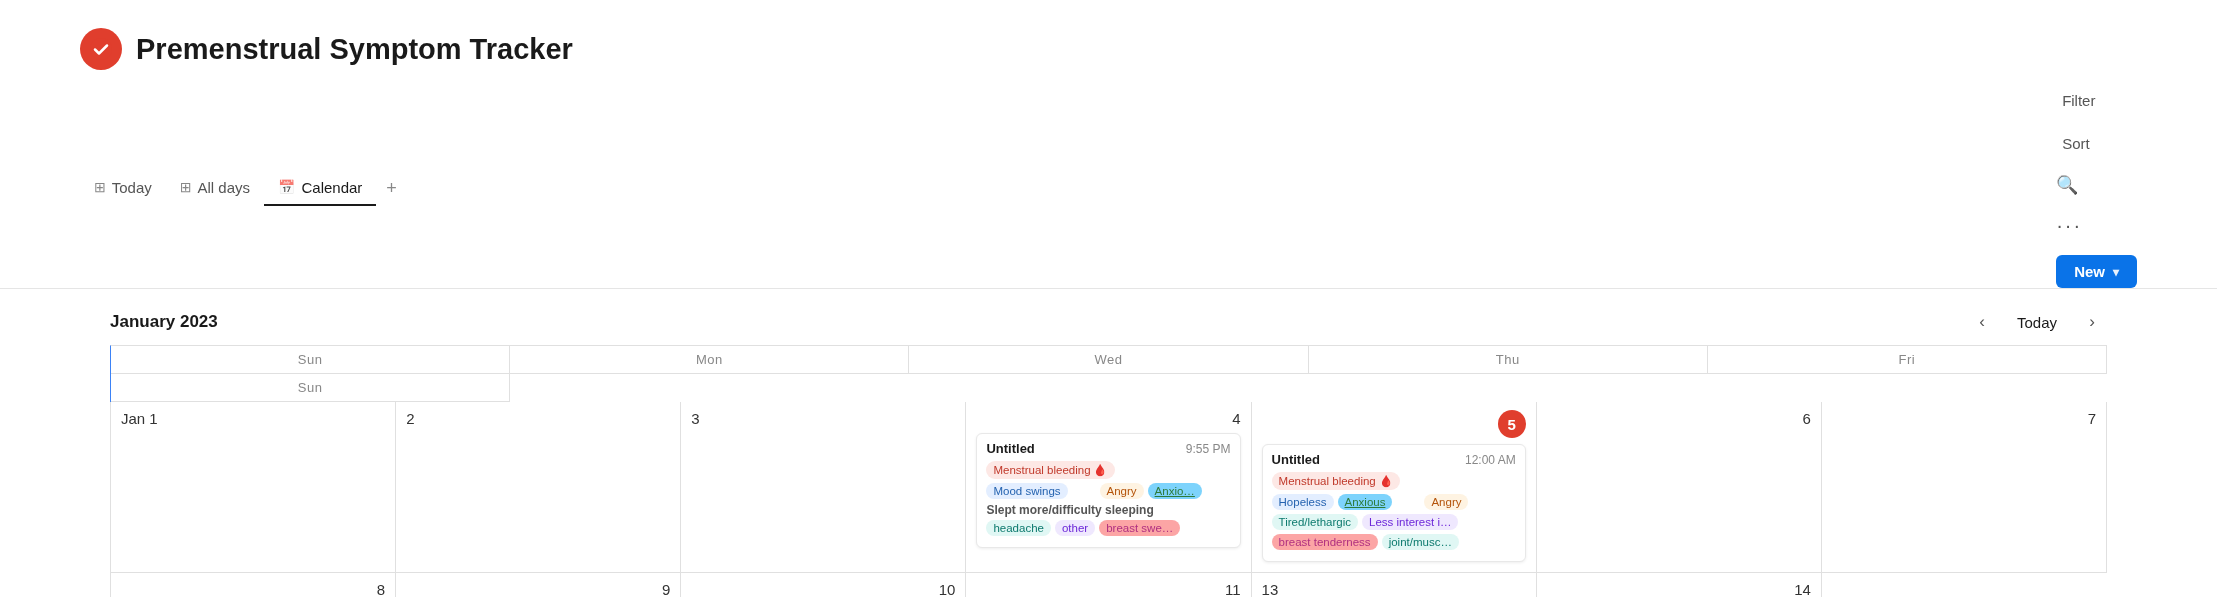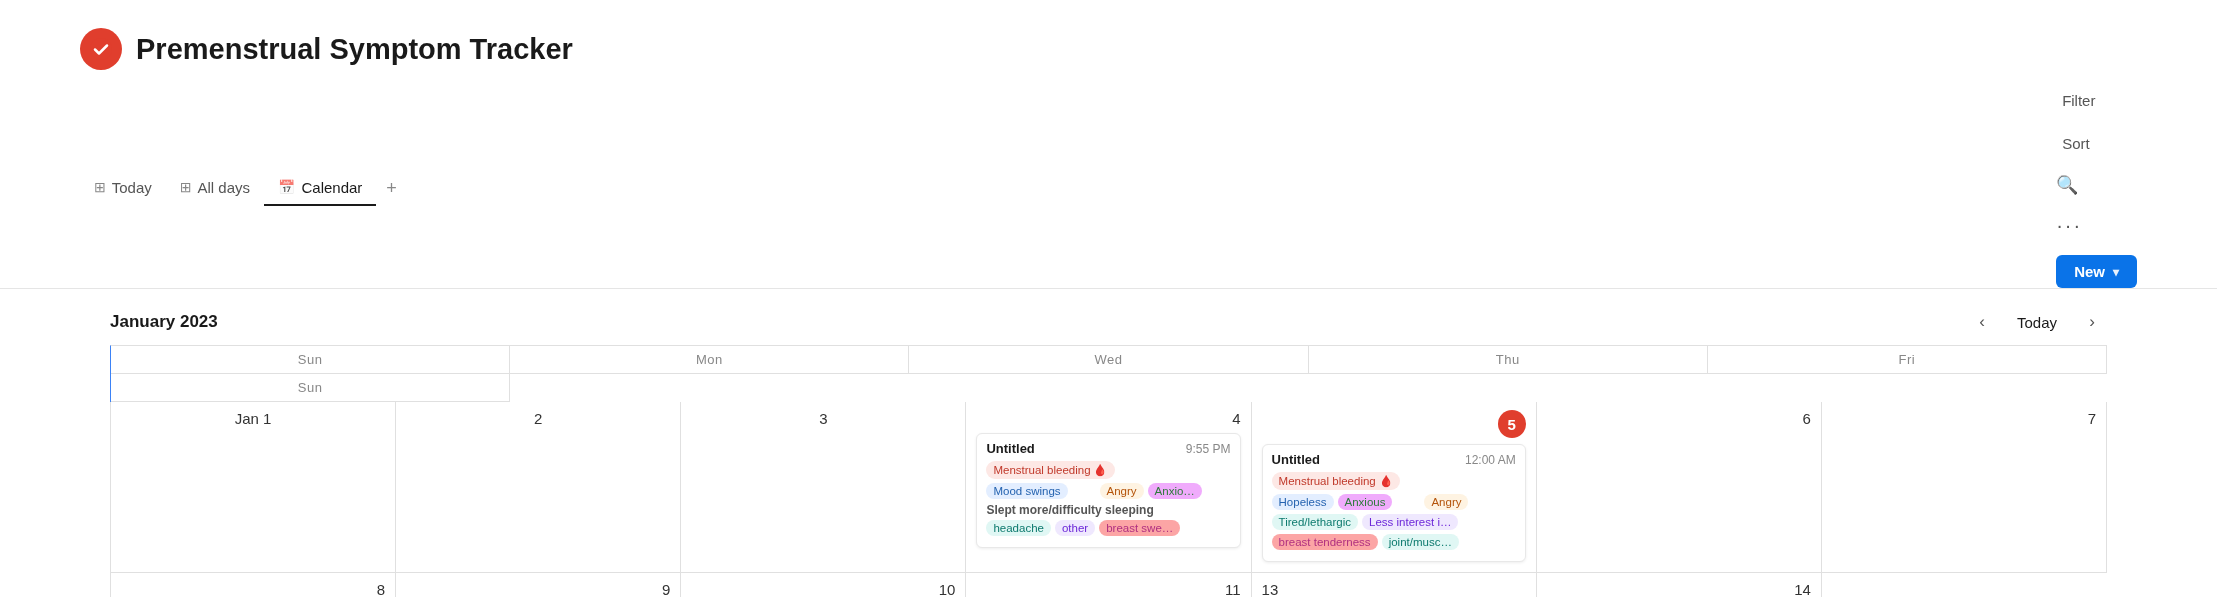--- a/index.html
+++ b/index.html
@@ -200,21 +200,21 @@
       position: relative;
     }
     .cal-cell.second-row {
       min-height: 160px;
     }
     .cal-date {
       font-size: 15px;
       font-weight: 400;
       color: #333;
       margin-bottom: 6px;
-      text-align: center;
+      text-align: left;
     }
     .cal-date.today-circle {
       display: inline-flex;
       align-items: center;
       justify-content: center;
       width: 28px;
       height: 28px;
       background: #e03e2d;
       color: #fff;
       border-radius: 50%;
@@ -257,21 +257,21 @@
       gap: 3px;
       padding: 2px 7px;
       border-radius: 10px;
       font-size: 11.5px;
       font-weight: 500;
       white-space: nowrap;
     }
     .tag-red { background: #fde8e5; color: #c0392b; }
     .tag-blue { background: #e3eeff; color: #2563b0; }
     .tag-orange { background: #fef3e2; color: #b45309; margin-left: 28px; }
-    .tag-green { background: #f0abfc; color: #2d7a3a; }
+    .tag-green { background: #7dd3fc; color: #2d7a3a; text-decoration: underline; }
     .tag-purple { background: #efe8fe; color: #6d28d9; }
     .tag-teal { background: #e0f7f4; color: #0d7a6e; }
     .tag-pink { background: #fca5a5; color: #b03080; }
     .event-text {
       font-size: 12px;
       color: #555;
       margin-bottom: 3px;
       font-weight: bold;
     }
   </style>

